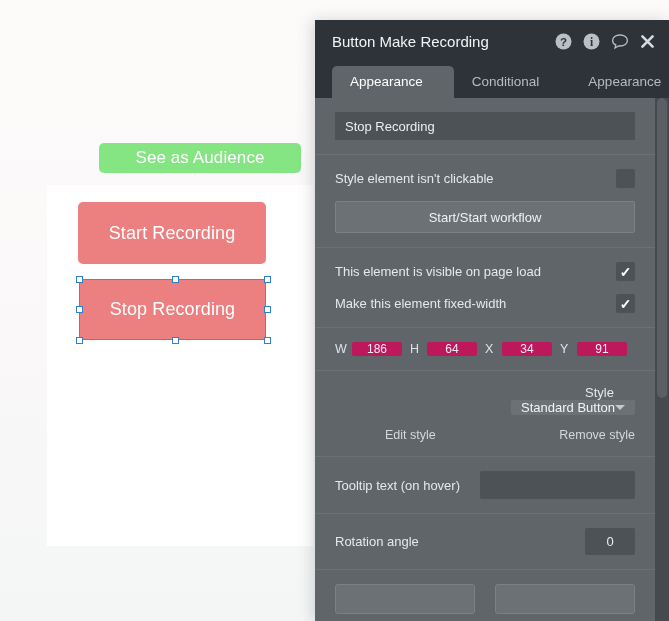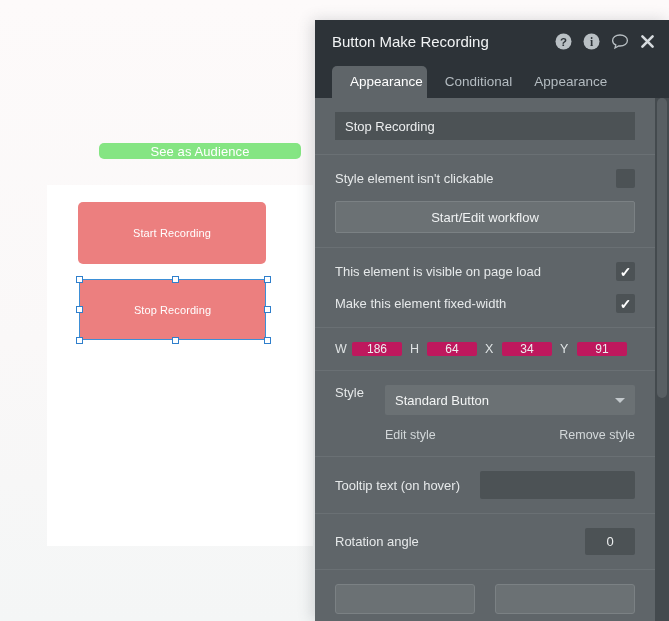--- a/index.html
+++ b/index.html
@@ -28,31 +28,31 @@
     width: 266px; height: 361px;
     background: #ffffff;
   }
 
   .canvas-btn {
     position: absolute;
     display: flex;
     align-items: center;
     justify-content: center;
     color: #ffffff;
-    font-size: 11px;
+    font-size: 18px;
     letter-spacing: .1px;
     box-sizing: border-box;
     user-select: none;
   }
   #see-as-audience-button {
     left: 99px; top: 143px;
-    width: 202px; height: 16px;
+    width: 202px; height: 30px;
     background: #85e583;
     border-radius: 5px;
-    font-size: 13px;
+    font-size: 17px;
   }
   #start-recording-button {
     left: 78px; top: 202px;
     width: 188px; height: 62px;
     background: #ec7f7f;
     border-radius: 5px;
   }
   #stop-recording-button {
     left: 79px; top: 279px;
     width: 187px; height: 61px;
@@ -103,21 +103,21 @@
     height: 36px;
     background: #2d3338;
     display: flex;
     align-items: flex-end;
     padding-left: 17px;
     box-sizing: border-box;
   }
   .tab {
     font-size: 13.5px;
     color: #b4bcc1;
-    padding: 8px 4px 9px 18px;
+    padding: 8px 31px 9px 18px;
     border-radius: 5px 5px 0 0;
     cursor: pointer;
     white-space: nowrap;
   }
   .tab.active {
     background: #5f6569;
     color: #ffffff;
   }
 
   #panel-body {
@@ -231,21 +231,22 @@
     align-items: center;
     justify-content: center;
     color: #eceeef;
     font-size: 12px;
     border-radius: 2px;
   }
 
   
   #style-row {
     display: flex;
-    align-items: flex-start;
+    align-items: flex-end;
+    flex-direction: column;
   }
   #style-label {
     color: #e6e9ea;
     font-size: 13px;
     width: 50px;
   }
   #style-select {
     flex: 1;
     height: 30px;
     background: #6b7174;
@@ -405,21 +406,21 @@
     </div>
 
     <div class="section">
       <div class="row">
         <span class="row-label">Style element isn't clickable</span>
         <span class="checkbox">
           
         </span>
       </div>
       <div class="wide-button">
-        <span>Start/Edit workflow</span>
+        <span>Start/Start workflow</span>
       </div>
     </div>
 
     <div class="section">
       <div class="row">
         <span class="row-label">This element is visible on page load</span>
         <span class="checkbox checked">
           <span class="tick">✓</span>
         </span>
       </div>

